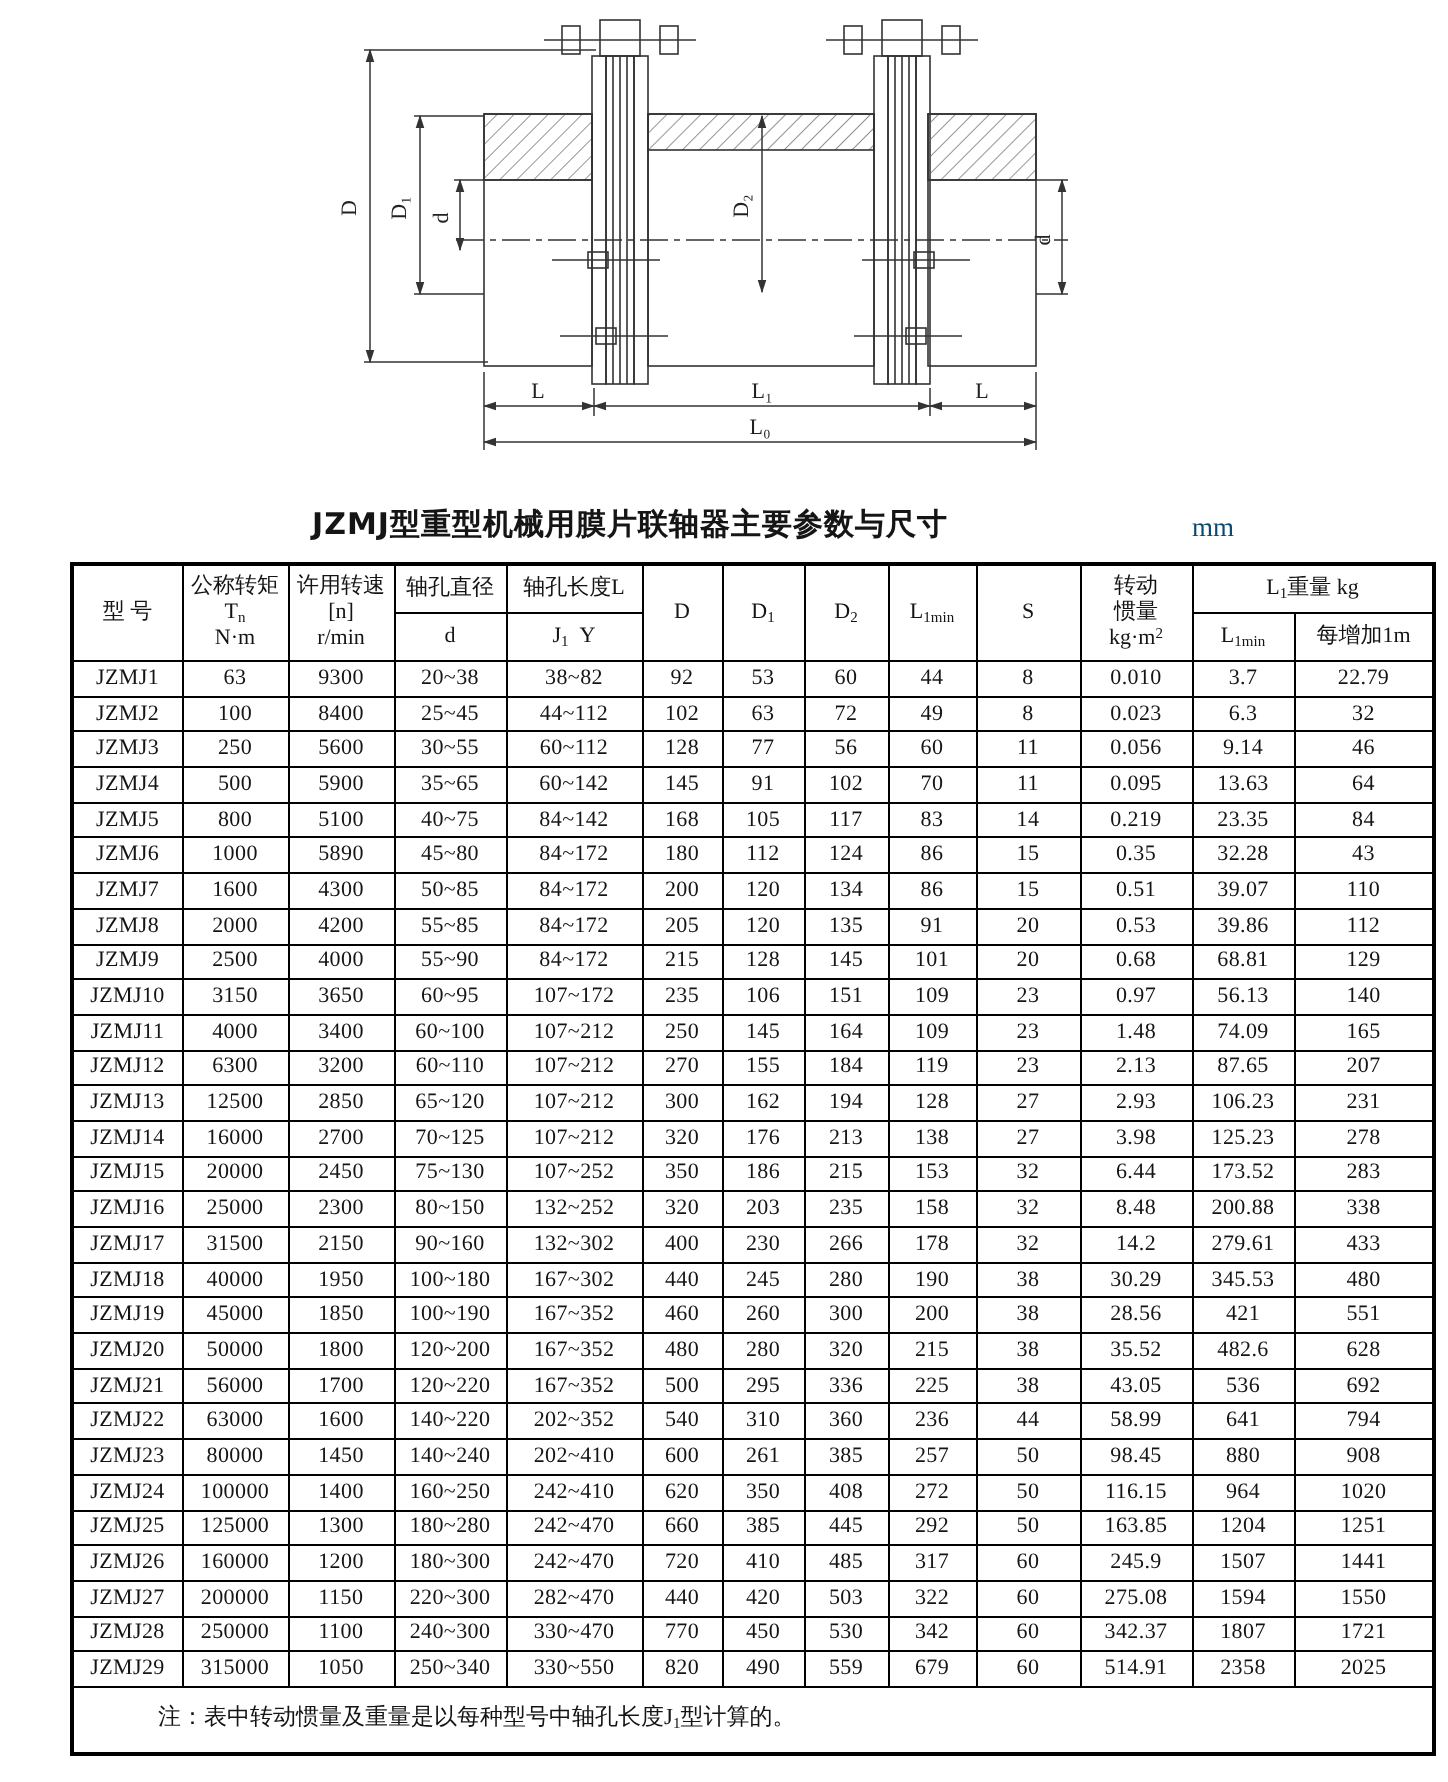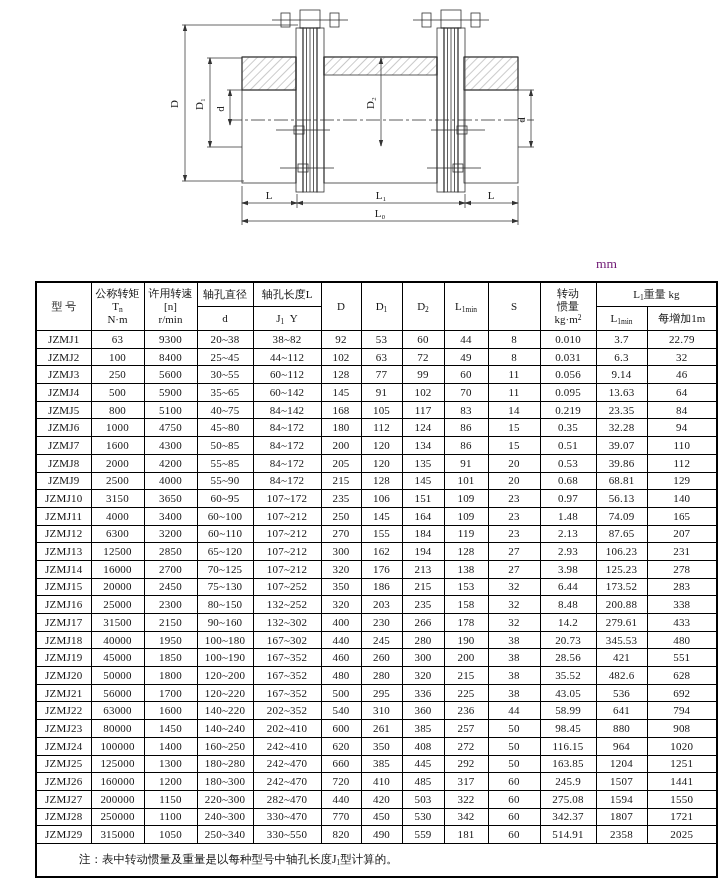--- a/index.html
+++ b/index.html
@@ -5,21 +5,21 @@
   html,body{margin:0;padding:0;background:#e8e8e8;}
   .page{position:relative;width:724px;height:891px;background:#ffffff;color:#111;
         font-family:"Liberation Serif","DejaVu Serif",serif;overflow:hidden;}
   
   .drawing{position:absolute;top:0;left:0;}
   .drawing text{font-family:"Liberation Serif","DejaVu Serif",serif;font-size:11px;fill:#222;}
   
   .title-row{position:absolute;top:253px;left:35px;width:560px;text-align:center;
              font-family:"DejaVu Sans","Liberation Sans",sans-serif;
              font-weight:700;font-size:15px;letter-spacing:.5px;color:#151515;}
-  .unit{position:absolute;top:256px;left:596px;font-size:13.5px;color:#701a75;}
+  .unit{position:absolute;top:256px;left:596px;font-size:13.5px;color:#0c4a6e;}
   
   .params-table{position:absolute;top:281px;left:35px;width:683px;
                 border-collapse:collapse;table-layout:fixed;
                 font-size:11px;color:#141414;}
   .params-table{border:2px solid #000;}
   .params-table th,.params-table td{border:1px solid #000;text-align:center;
                 padding:0;font-weight:normal;line-height:1.18;overflow:hidden;}
   .params-table thead th{font-size:11px;}
   .params-table thead tr.h1 th{height:23px;}
   .params-table thead tr.h2 th{height:23px;}
@@ -128,20 +128,21 @@
       <text x="224" y="109" text-anchor="middle" transform="rotate(-90 224 109)">d</text>
       <text x="374" y="103" text-anchor="middle" transform="rotate(-90 374 103)">D₂</text>
       <text x="525" y="120" text-anchor="middle" transform="rotate(-90 525 120)">d</text>
       <text x="269" y="199" text-anchor="middle">L</text>
       <text x="381" y="199" text-anchor="middle">L₁</text>
       <text x="491" y="199" text-anchor="middle">L</text>
       <text x="380" y="217" text-anchor="middle">L₀</text>
     </g>
   </svg>
 
+  <div class="title-row">JZMJ型重型机械用膜片联轴器主要参数与尺寸</div>
   <div class="unit">mm</div>
 
   <table class="params-table">
     <colgroup>
       <col style="width:55px">
         <col style="width:53px">
         <col style="width:53px">
       <col style="width:56px">
         <col style="width:68px">
         <col style="width:40px">
@@ -195,33 +196,33 @@
           <td>JZMJ2</td>
           <td>100</td>
           <td>8400</td>
           <td>25~45</td>
           <td>44~112</td>
           <td>102</td>
           <td>63</td>
           <td>72</td>
           <td>49</td>
           <td>8</td>
-          <td>0.031</td>
+          <td>0.023</td>
           <td>6.3</td>
           <td>32</td>
         </tr>
         <tr>
           <td>JZMJ3</td>
           <td>250</td>
           <td>5600</td>
           <td>30~55</td>
           <td>60~112</td>
           <td>128</td>
           <td>77</td>
-          <td>99</td>
+          <td>56</td>
           <td>60</td>
           <td>11</td>
           <td>0.056</td>
           <td>9.14</td>
           <td>46</td>
         </tr>
         <tr>
           <td>JZMJ4</td>
           <td>500</td>
           <td>5900</td>
@@ -247,31 +248,31 @@
           <td>117</td>
           <td>83</td>
           <td>14</td>
           <td>0.219</td>
           <td>23.35</td>
           <td>84</td>
         </tr>
         <tr>
           <td>JZMJ6</td>
           <td>1000</td>
-          <td>4750</td>
+          <td>5890</td>
           <td>45~80</td>
           <td>84~172</td>
           <td>180</td>
           <td>112</td>
           <td>124</td>
           <td>86</td>
           <td>15</td>
           <td>0.35</td>
           <td>32.28</td>
-          <td>94</td>
+          <td>43</td>
         </tr>
         <tr>
           <td>JZMJ7</td>
           <td>1600</td>
           <td>4300</td>
           <td>50~85</td>
           <td>84~172</td>
           <td>200</td>
           <td>120</td>
           <td>134</td>
@@ -435,21 +436,21 @@
           <td>JZMJ18</td>
           <td>40000</td>
           <td>1950</td>
           <td>100~180</td>
           <td>167~302</td>
           <td>440</td>
           <td>245</td>
           <td>280</td>
           <td>190</td>
           <td>38</td>
-          <td>20.73</td>
+          <td>30.29</td>
           <td>345.53</td>
           <td>480</td>
         </tr>
         <tr>
           <td>JZMJ19</td>
           <td>45000</td>
           <td>1850</td>
           <td>100~190</td>
           <td>167~352</td>
           <td>460</td>
@@ -598,21 +599,21 @@
         </tr>
         <tr>
           <td>JZMJ29</td>
           <td>315000</td>
           <td>1050</td>
           <td>250~340</td>
           <td>330~550</td>
           <td>820</td>
           <td>490</td>
           <td>559</td>
-          <td>181</td>
+          <td>679</td>
           <td>60</td>
           <td>514.91</td>
           <td>2358</td>
           <td>2025</td>
         </tr>
       </tbody>
     <tfoot>
       <tr>
         <td colspan="13" class="note-cell">注：表中转动惯量及重量是以每种型号中轴孔长度J<sub>1</sub>型计算的。</td>
       </tr>

